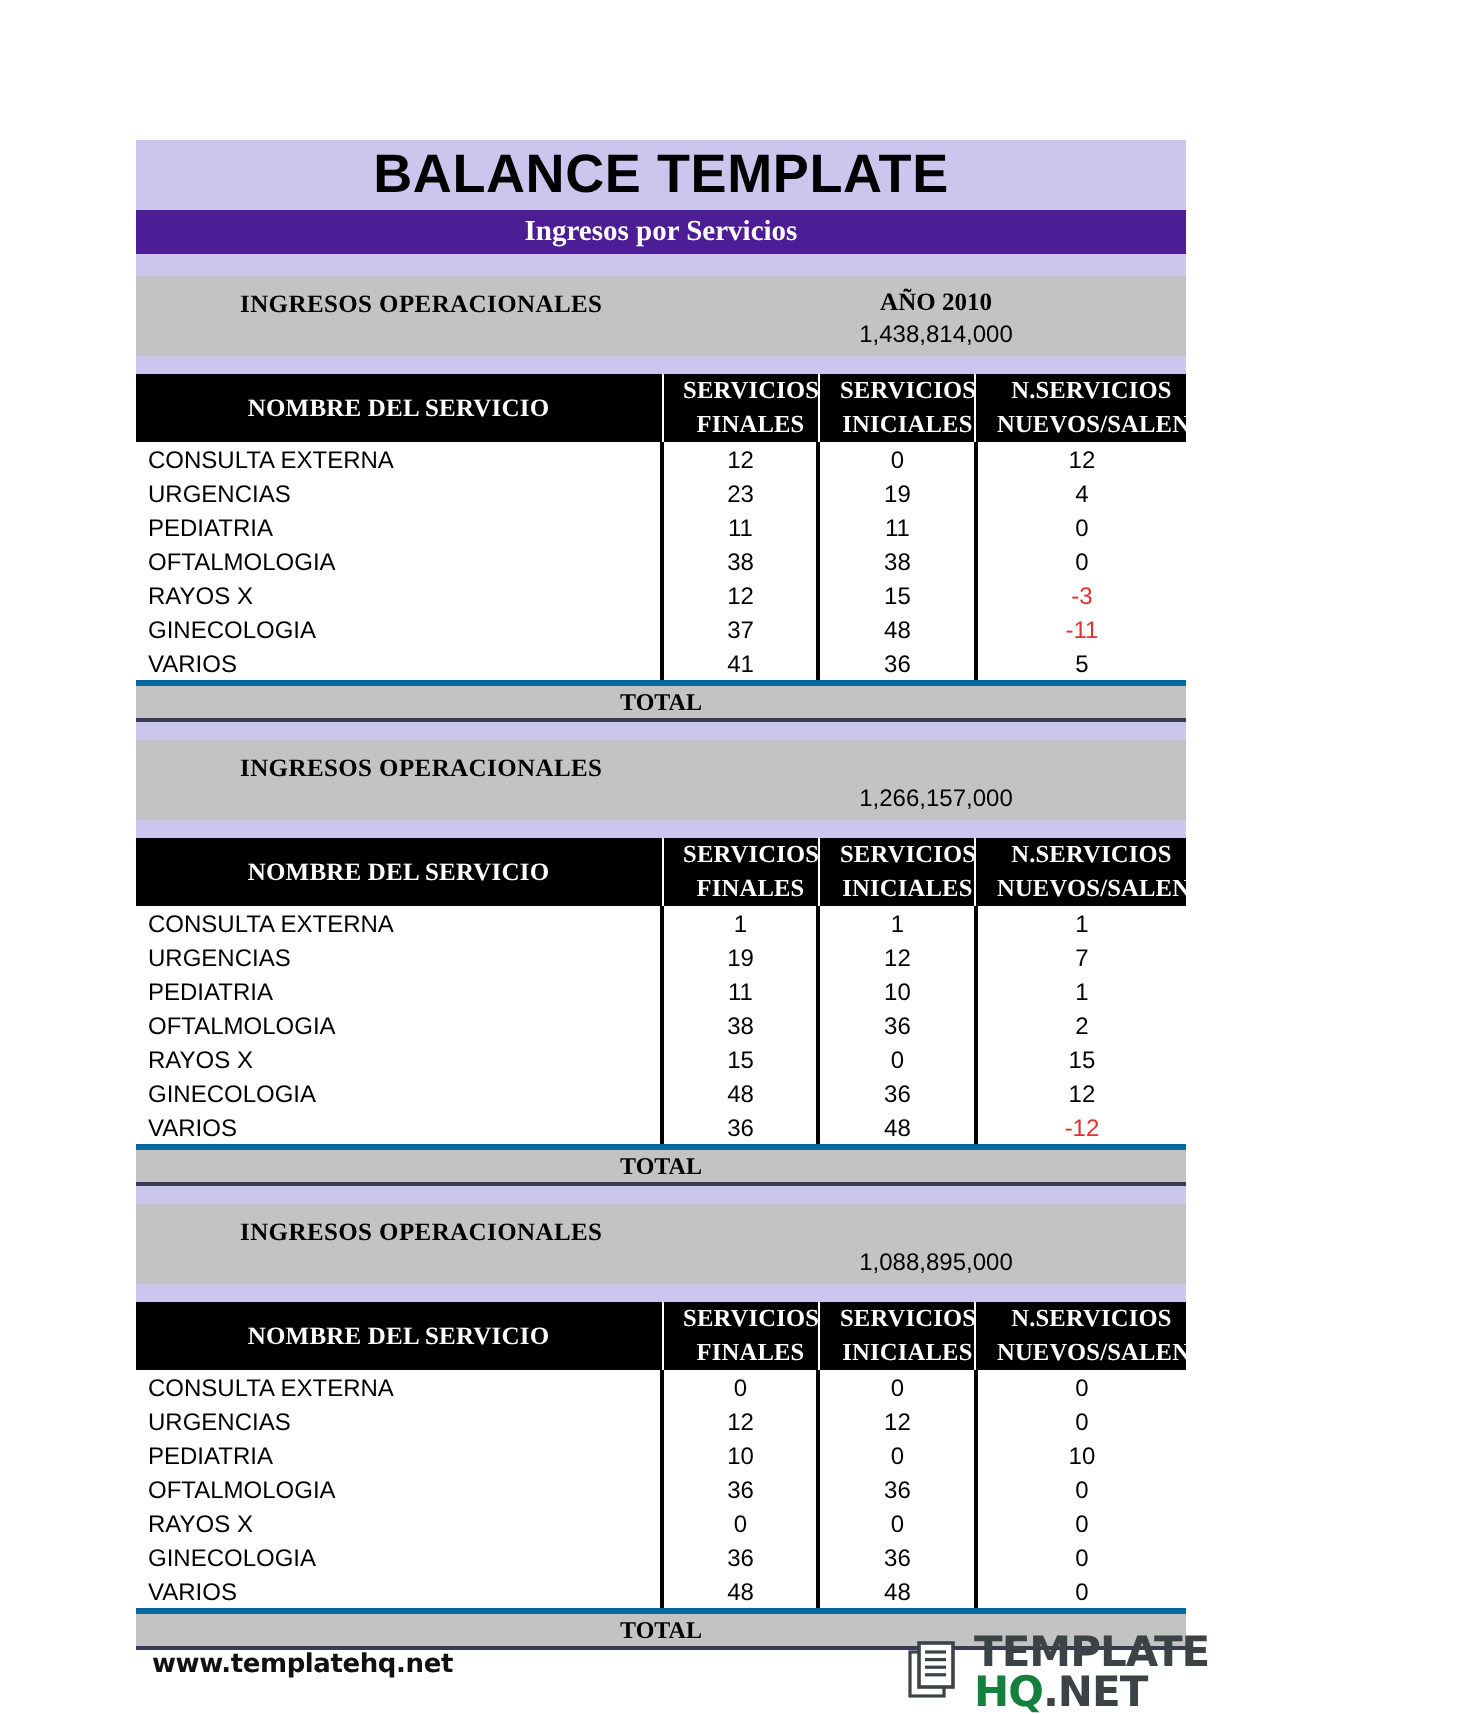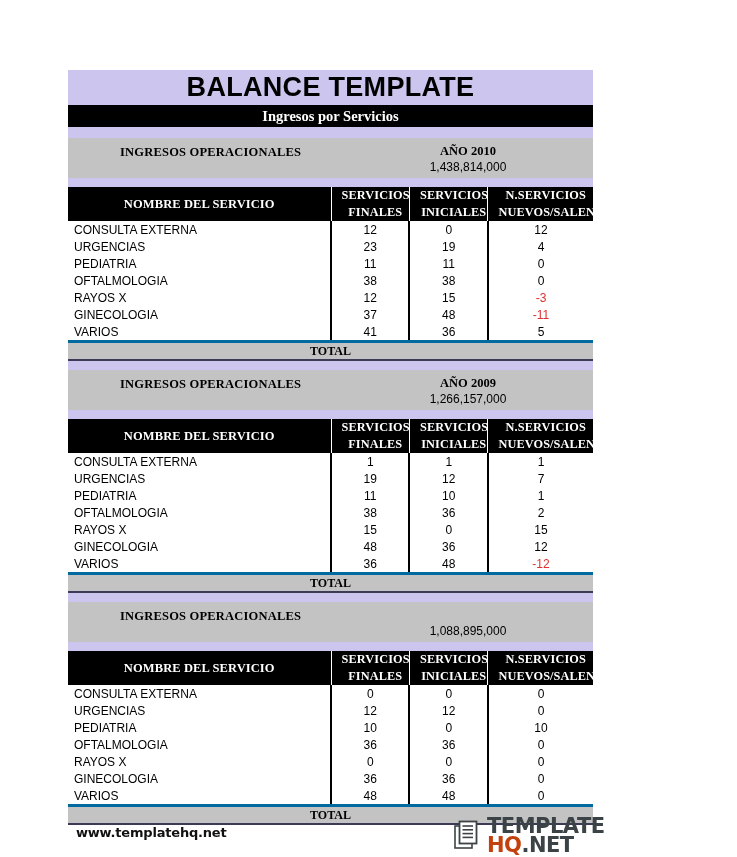--- a/index.html
+++ b/index.html
@@ -30,21 +30,21 @@
     justify-content: center;
   }
   .title-band .title-text {
     font-family: "Liberation Sans", sans-serif;
     font-weight: bold;
     font-size: 27px;
     letter-spacing: 0.3px;
     color: #000000;
   }
   .subtitle-band {
-    background: #000000;
+    background: #4c1d95;
     height: 22px;
     display: flex;
     align-items: center;
     justify-content: center;
   }
   .subtitle-band .subtitle-text {
     font-family: "Liberation Serif", serif;
     font-weight: bold;
     font-size: 14.5px;
     color: #ffffff;
@@ -195,21 +195,21 @@
     color: #3c4346;
     letter-spacing: -0.5px;
   }
   .logo .w2 {
     font-family: "DejaVu Sans", sans-serif;
     font-weight: bold;
     font-size: 21px;
     letter-spacing: -0.5px;
     color: #3c4346;
   }
-  .logo .w2 .hq { color: #c2410c; }
+  .logo .w2 .hq { color: #15803d; }
 </style>
 </head>
 <body>
 
 <div class="sheet">
 
   <div class="title-band">
     <span class="title-text">BALANCE TEMPLATE</span>
   </div>
 
@@ -293,21 +293,20 @@
           </tbody>
         </table>
         <div class="total-band">
           <span class="total-text">TOTAL</span>
         </div>
         <div class="lav-strip"></div>
       </div>
       <div>
         <div class="section-band">
           <span class="sec-label">INGRESOS OPERACIONALES</span>
-          <span class="sec-year">AÑO 2009</span>
           <span class="sec-amount">1,266,157,000</span>
         </div>
         <div class="lav-strip"></div>
         <table class="svc">
           <colgroup>
             <col class="c-name">
             <col class="c-num">
             <col class="c-num2">
             <col class="c-net">
           </colgroup>

